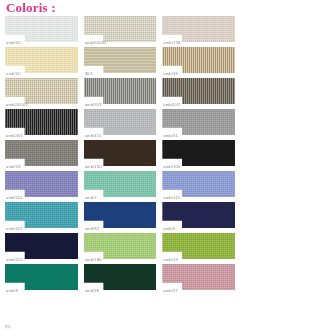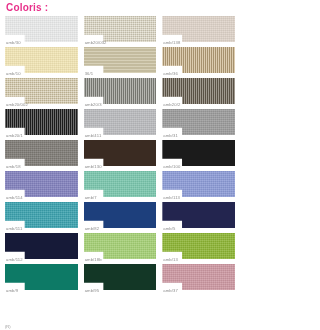--- a/index.html
+++ b/index.html
@@ -9,27 +9,28 @@
   }
   body {
     width: 239px;
     height: 330px;
     overflow: hidden;
     font-family: "Liberation Sans", sans-serif;
     position: relative;
   }
 
   #page-title {
-    font-size: 10px;
+    font-size: 13px;
     font-weight: bold;
     color: #e8308a;
     letter-spacing: 0.2px;
     padding: 3px 0 0 6px;
     line-height: 10px;
     height: 11px;
+    font-family: Liberation Serif, serif;
   }
 
   #swatch-grid {
     display: grid;
     grid-template-columns: repeat(3, 1fr);
     column-gap: 6px;
     row-gap: 1px;
     padding: 2px 4px 0 5px;
     box-sizing: border-box;
   }

